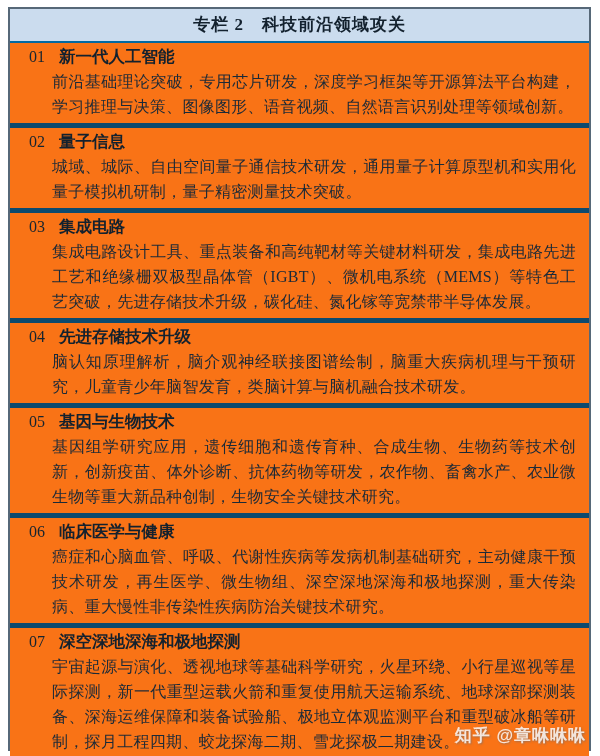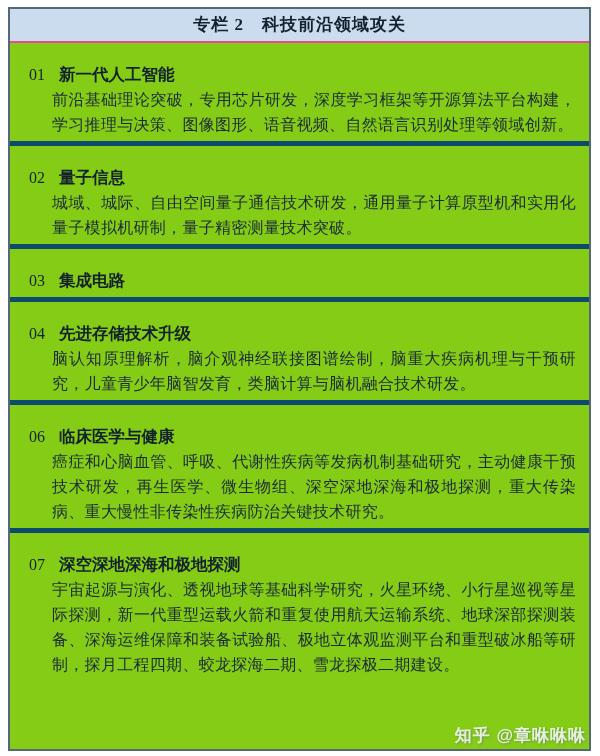--- a/index.html
+++ b/index.html
@@ -23,38 +23,38 @@
     top: 7px;
     right: 9px;
     bottom: 5px;
     border: 2px solid #566878;
     display: flex;
     flex-direction: column;
     box-sizing: border-box;
   }
   .panel-header {
     background: #cbdcee;
-    border-bottom: 2px solid #ec4899;
+    border-bottom: 2px solid #0369a1;
     text-align: center;
     padding: 4px 0 5px 0;
     font-size: 17px;
     font-weight: bold;
     color: #13212e;
     letter-spacing: 1px;
     flex: 0 0 auto;
   }
   .panel-body {
     flex: 1 1 auto;
     background: #d0e9f8;
     display: flex;
     flex-direction: column;
   }
   .row {
-    background: #84cc16;
-    padding: 19px 13px 4px 10px;
+    background: #f97316;
+    padding: 1px 13px 4px 10px;
     flex: 0 0 auto;
   }
   .row + .row {
     border-top: 5px solid #0c4a6e;
   }
   .row:last-child {
     flex: 1 1 auto;
   }
   .row-head {
     display: flex;
@@ -121,30 +121,38 @@
           <span class="row-heading">量子信息</span>
         </div>
         <div class="row-body">城域、城际、自由空间量子通信技术研发，通用量子计算原型机和实用化量子模拟机研制，量子精密测量技术突破。</div>
       </div>
 
       <div class="row">
         <div class="row-head">
           <span class="row-num">03</span>
           <span class="row-heading">集成电路</span>
         </div>
+        <div class="row-body">集成电路设计工具、重点装备和高纯靶材等关键材料研发，集成电路先进工艺和绝缘栅双极型晶体管（IGBT）、微机电系统（MEMS）等特色工艺突破，先进存储技术升级，碳化硅、氮化镓等宽禁带半导体发展。</div>
       </div>
 
       <div class="row">
         <div class="row-head">
           <span class="row-num">04</span>
           <span class="row-heading">先进存储技术升级</span>
         </div>
         <div class="row-body">脑认知原理解析，脑介观神经联接图谱绘制，脑重大疾病机理与干预研究，儿童青少年脑智发育，类脑计算与脑机融合技术研发。</div>
       </div>
 
+      <div class="row">
+        <div class="row-head">
+          <span class="row-num">05</span>
+          <span class="row-heading">基因与生物技术</span>
+        </div>
+        <div class="row-body">基因组学研究应用，遗传细胞和遗传育种、合成生物、生物药等技术创新，创新疫苗、体外诊断、抗体药物等研发，农作物、畜禽水产、农业微生物等重大新品种创制，生物安全关键技术研究。</div>
+      </div>
 
       <div class="row">
         <div class="row-head">
           <span class="row-num">06</span>
           <span class="row-heading">临床医学与健康</span>
         </div>
         <div class="row-body">癌症和心脑血管、呼吸、代谢性疾病等发病机制基础研究，主动健康干预技术研发，再生医学、微生物组、深空深地深海和极地探测，重大传染病、重大慢性非传染性疾病防治关键技术研究。</div>
       </div>
 
       <div class="row">

